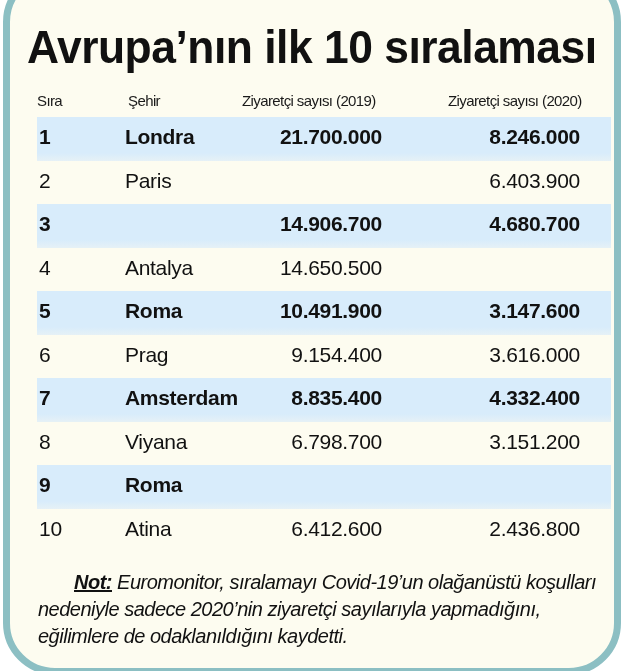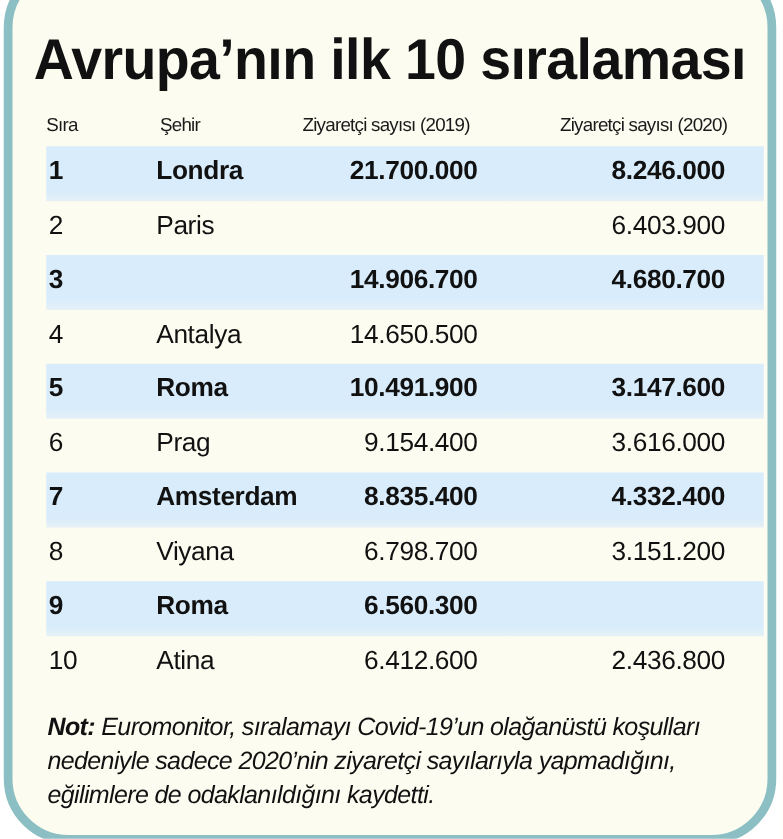--- a/index.html
+++ b/index.html
@@ -91,20 +91,22 @@
       top: 569px;
       width: 560px;
       font-size: 20px;
       line-height: 27px;
       font-style: italic;
       letter-spacing: -0.5px;
       color: #111111;
     }
     .note .note-label {
       font-weight: bold;
+      margin-left: 36px;
+      text-decoration: underline;
     }
   </style>
 </head>
 <body>
 
 <div class="card"></div>
 
 <div class="title">Avrupa’nın ilk 10 sıralaması</div>
 
 <div class="header">
@@ -156,21 +158,20 @@
   </div>
   <div class="row">
     <span class="cell c-rank">8</span>
     <span class="cell c-city">Viyana</span>
     <span class="cell c-v2019">6.798.700</span>
     <span class="cell c-v2020">3.151.200</span>
   </div>
   <div class="row hl">
     <span class="cell c-rank">9</span>
     <span class="cell c-city">Roma</span>
-    <span class="cell c-v2019">6.560.300</span>
   </div>
   <div class="row">
     <span class="cell c-rank">10</span>
     <span class="cell c-city">Atina</span>
     <span class="cell c-v2019">6.412.600</span>
     <span class="cell c-v2020">2.436.800</span>
   </div>
 </div>
 
 <div class="note"><span class="note-label">Not:</span><span> Euromonitor, sıralamayı Covid-19’un olağanüstü koşulları nedeniyle sadece 2020’nin ziyaretçi sayılarıyla yapmadığını, eğilimlere de odaklanıldığını kaydetti.</span></div>

